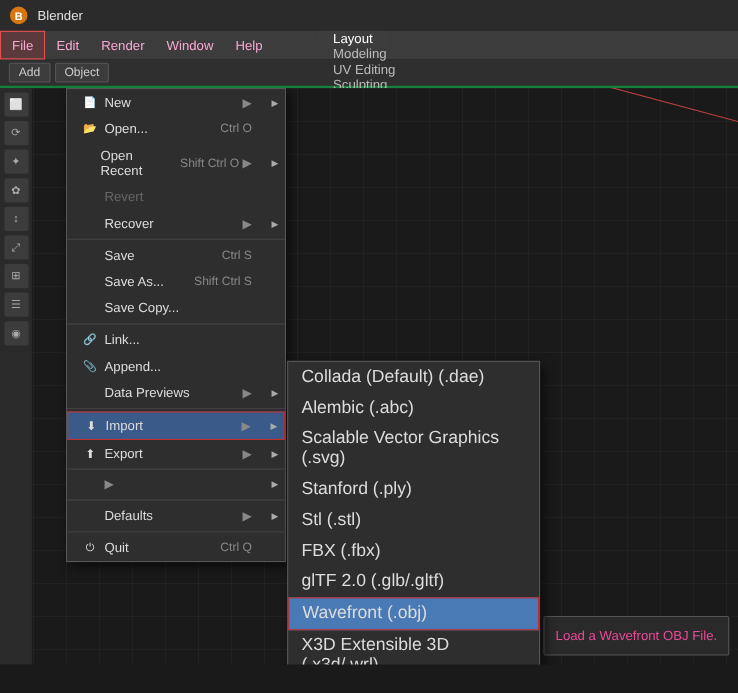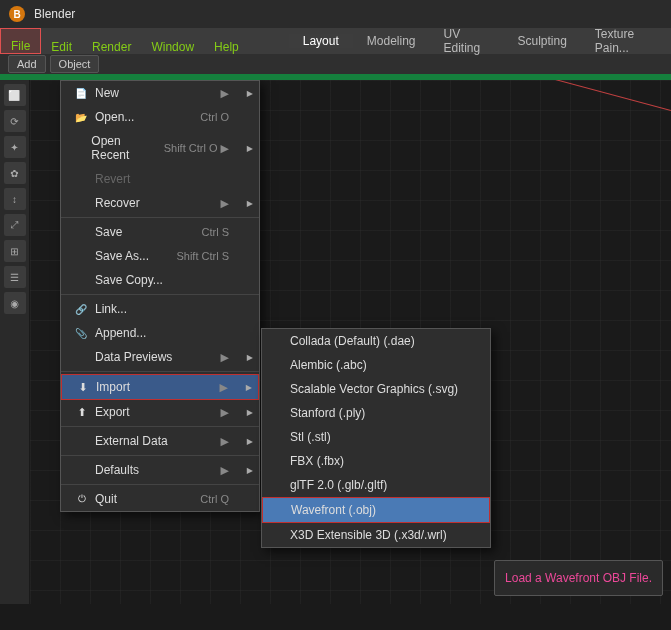--- a/index.html
+++ b/index.html
@@ -30,24 +30,24 @@
     
     .menu-bar {
       background: #3c3c3c;
       height: 26px;
       display: flex;
       align-items: stretch;
     }
     .menu-item {
       padding: 0 10px;
       display: flex;
-      align-items: flex-end;
+      align-items: center;
       cursor: pointer;
       font-size: 12px;
-      color: #84cc16;
+      color: #f9a8d4;
     }
     .menu-item.highlighted {
       background: #5a3a3a;
       border: 1px solid #e05050;
     }
     .tab-item {
       padding: 0 14px;
       display: flex;
       align-items: center;
       font-size: 12px;
@@ -60,21 +60,21 @@
     }
 
     
     .toolbar-row {
       background: #2f2f2f;
       height: 26px;
       display: flex;
       align-items: center;
       padding: 0 8px;
       gap: 4px;
-      border-bottom: 6px solid #15803d;
+      border-bottom: 2px solid #15803d;
     }
     .toolbar-btn {
       padding: 2px 8px;
       background: #3c3c3c;
       border: 1px solid #555;
       color: #ccc;
       font-size: 11px;
       cursor: pointer;
       border-radius: 2px;
     }
@@ -205,23 +205,23 @@
       position: absolute;
       top: 248px;
       left: 231px;
       background: #2e2e2e;
       border: 1px solid #555;
       min-width: 230px;
       z-index: 101;
       box-shadow: 4px 4px 10px rgba(0,0,0,0.6);
     }
     .import-submenu-item {
-      padding: 5px 28px;
-      cursor: pointer;
-      font-size: 12px;
+      padding: 5px 12px;
+      cursor: pointer;
+      font-size: 16px;
       color: #ddd;
     }
     .import-submenu-item.highlighted {
       background: #4a7ab5;
       border: 1px solid #c03030;
     }
 
     
     .tooltip {
       position: absolute;
@@ -256,21 +256,21 @@
   <div class="menu-item">
     <span>Render</span>
   </div>
   <div class="menu-item">
     <span>Window</span>
   </div>
   <div class="menu-item">
     <span>Help</span>
   </div>
 
-  <div style="margin-left:40px; display:flex; align-items:center;">
+  <div style="margin-left:40px; display:flex; align-items:flex-start;flex-direction:column;">
     <div class="tab-item active">
       <span>Layout</span>
     </div>
     <div class="tab-item">
       <span>Modeling</span>
     </div>
     <div class="tab-item">
       <span>UV Editing</span>
     </div>
     <div class="tab-item">
@@ -411,24 +411,20 @@
           <div class="file-menu-item-row">
             <span class="menu-item-icon" style="font-size:11px;">⬆</span>
             <span>Export</span>
           </div>
           <span class="file-menu-shortcut">▶</span>
         </div>
 
         <div class="file-menu-separator"></div>
 
         <div class="file-menu-item has-submenu">
-          <div class="file-menu-item-row">
-            <span class="menu-item-icon"> </span>
-            <span>External Data</span>
-          </div>
           <span class="file-menu-shortcut">▶</span>
         </div>
 
         <div class="file-menu-separator"></div>
 
         <div class="file-menu-item has-submenu">
           <div class="file-menu-item-row">
             <span class="menu-item-icon"> </span>
             <span>Defaults</span>
           </div>

